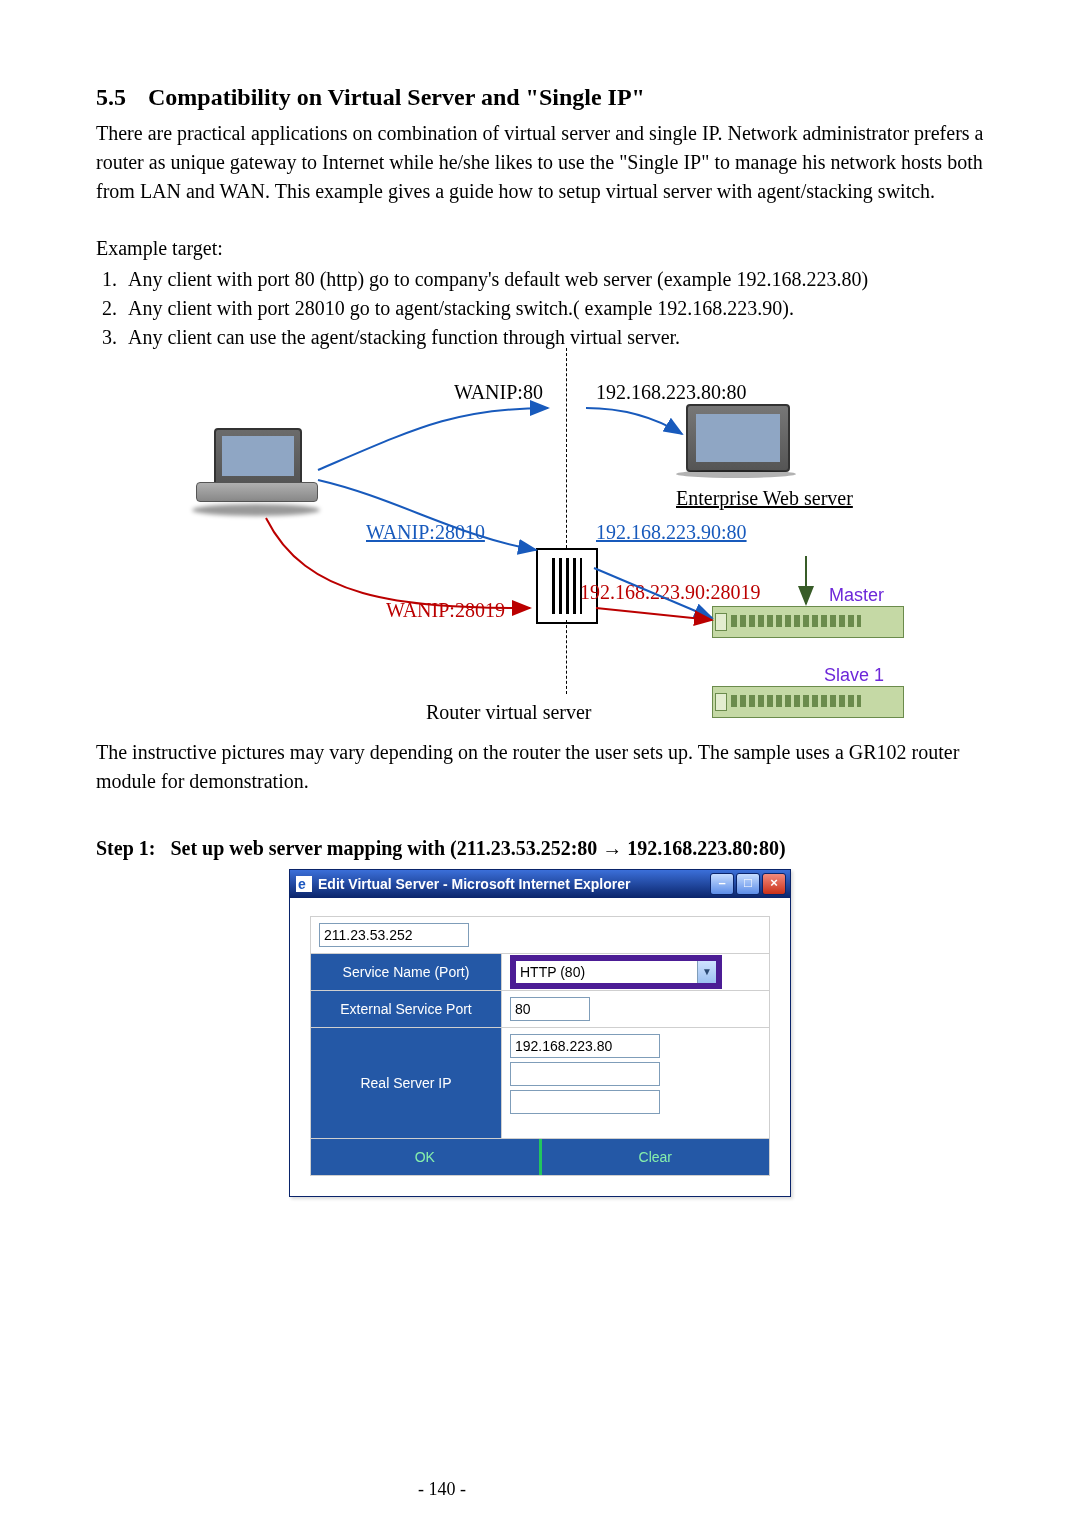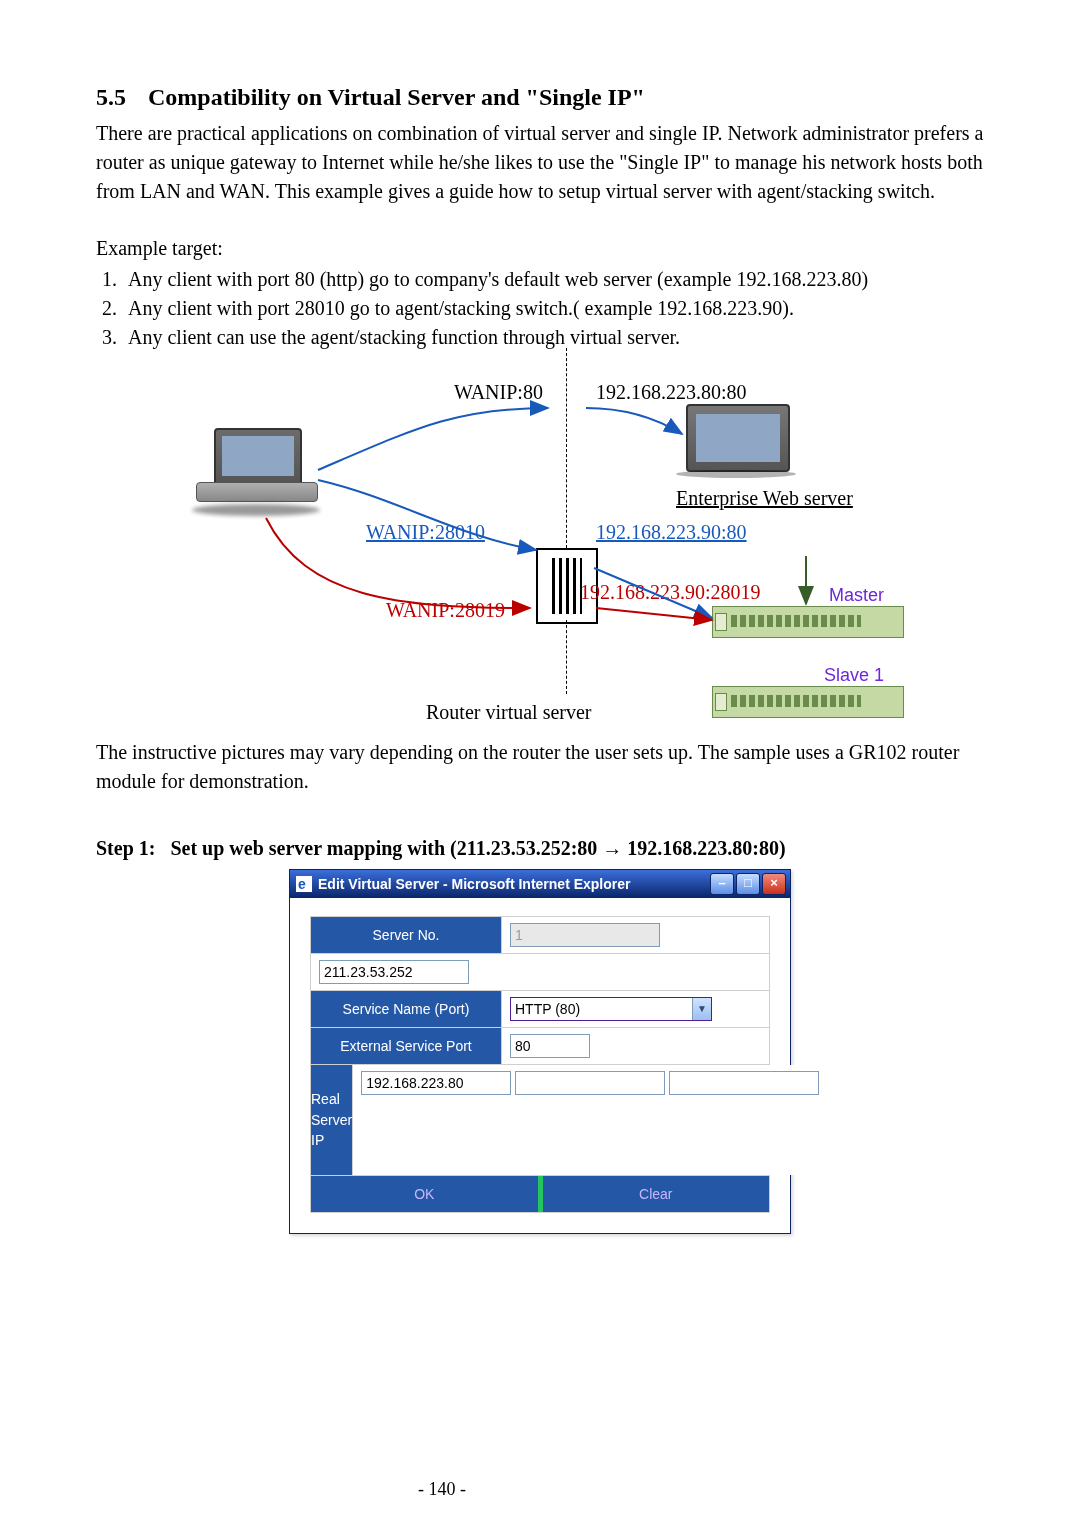--- a/index.html
+++ b/index.html
@@ -128,43 +128,43 @@
   .frow{ display:flex; height:36px; border-bottom:1px solid #cfcfcf;}
   .frow:last-child{border-bottom:none;}
   .fcol-l{
     width:190px; display:flex; align-items:center; justify-content:center;
     background:#2458a6; color:#fff; border-right:1px solid #cfcfcf;
   }
   .fcol-r{
     flex:1; display:flex; align-items:center; padding:0 8px; background:#fff;
   }
   .frow.tall{height:110px;}
-  .frow.tall .fcol-r{flex-direction:row; align-items:stretch; justify-content:flex-start; padding-top:6px; gap:4px;}
+  .frow.tall .fcol-r{flex-direction:column; align-items:stretch; justify-content:flex-start; padding-top:6px; gap:4px;}
   .inp{
     border:1px solid #7f9db9; height:22px; padding:0 4px; font-size:14px;
     font-family:Tahoma,Arial,sans-serif; background:#fff;
   }
   .inp.disabled{ background:#e8e8e8; color:#9b9b9b; width:140px;}
   .inp.w1{width:140px;}
   .inp.w2{width:70px;}
   .drop{
-    display:flex; width:200px; border:1px solid #4c1d95; height:22px;
+    display:flex; width:200px; border:6px solid #4c1d95; height:22px;
   }
   .drop .dval{flex:1; padding:0 4px; display:flex; align-items:center;}
   .drop .darr{
     width:18px; background:linear-gradient(#cfe3ff,#9cc0f0);
     display:flex; align-items:center; justify-content:center; color:#2b4a74; font-size:10px;
     border-left:1px solid #7f9db9;
   }
   .btns-row{ display:flex; height:36px; }
   .fbtn{
     flex:1; display:flex; align-items:center; justify-content:center;
-    background:#2458a6; color:#c4b5fd; cursor:pointer;
-  }
-  .fbtn + .fbtn{border-left:5px solid #22c55e;}
+    background:#2458a6; color:#86efac; cursor:pointer;
+  }
+  .fbtn + .fbtn{border-left:3px solid #22c55e;}
 
   .pageno{ position:absolute; bottom:26px; left:0; width:884px; text-align:center; font-size:18px;}
 </style>
 </head>
 <body>
 
 <h2>
   <span class="sec-num">5.5</span>
   <span>Compatibility on Virtual Server and "Single IP"</span>
 </h2>
@@ -253,26 +253,20 @@
     <span class="ie-icon"></span>
     <span>Edit Virtual Server - Microsoft Internet Explorer</span>
     <span class="spacer-flex"></span>
     <div class="wbtn">–</div>
     <div class="wbtn">□</div>
     <div class="wbtn close">×</div>
   </div>
   <div class="dialog-body">
     <div class="form">
       <div class="frow">
-        <div class="fcol-l">Server No.</div>
-        <div class="fcol-r">
-            <input class="inp disabled" disabled="" value="1" style="">
-          </div>
-      </div>
-      <div class="frow">
         <div class="fcol-r">
             <input class="inp w1" value="211.23.53.252" style="">
           </div>
       </div>
       <div class="frow">
         <div class="fcol-l">Service Name (Port)</div>
         <div class="fcol-r">
           <div class="drop">
             <div class="dval">HTTP (80)</div>
             <div class="darr">▼</div>

